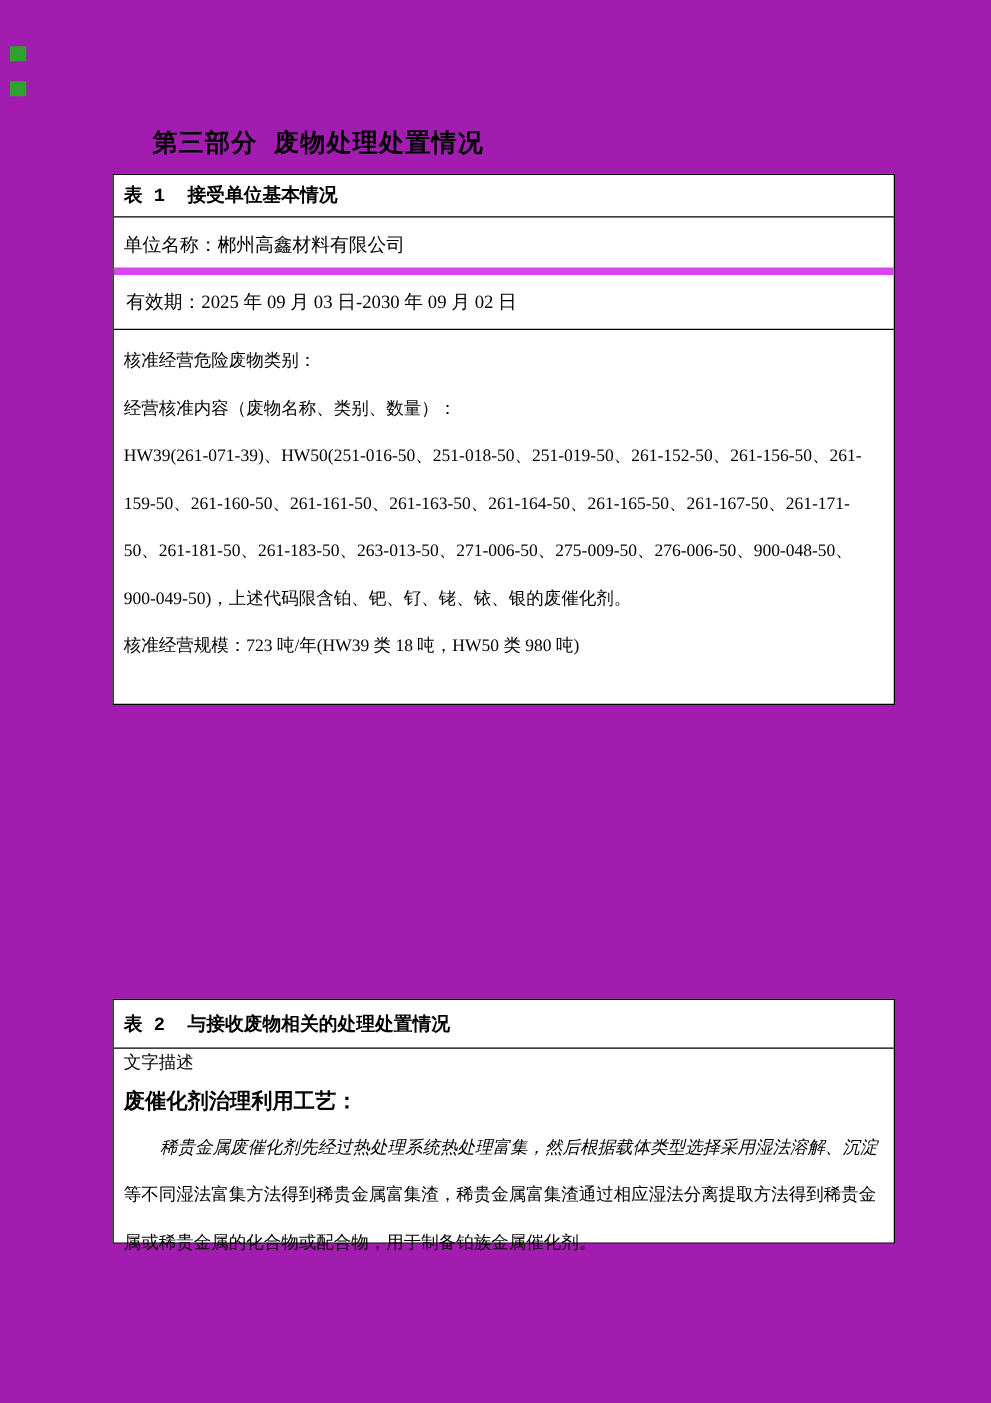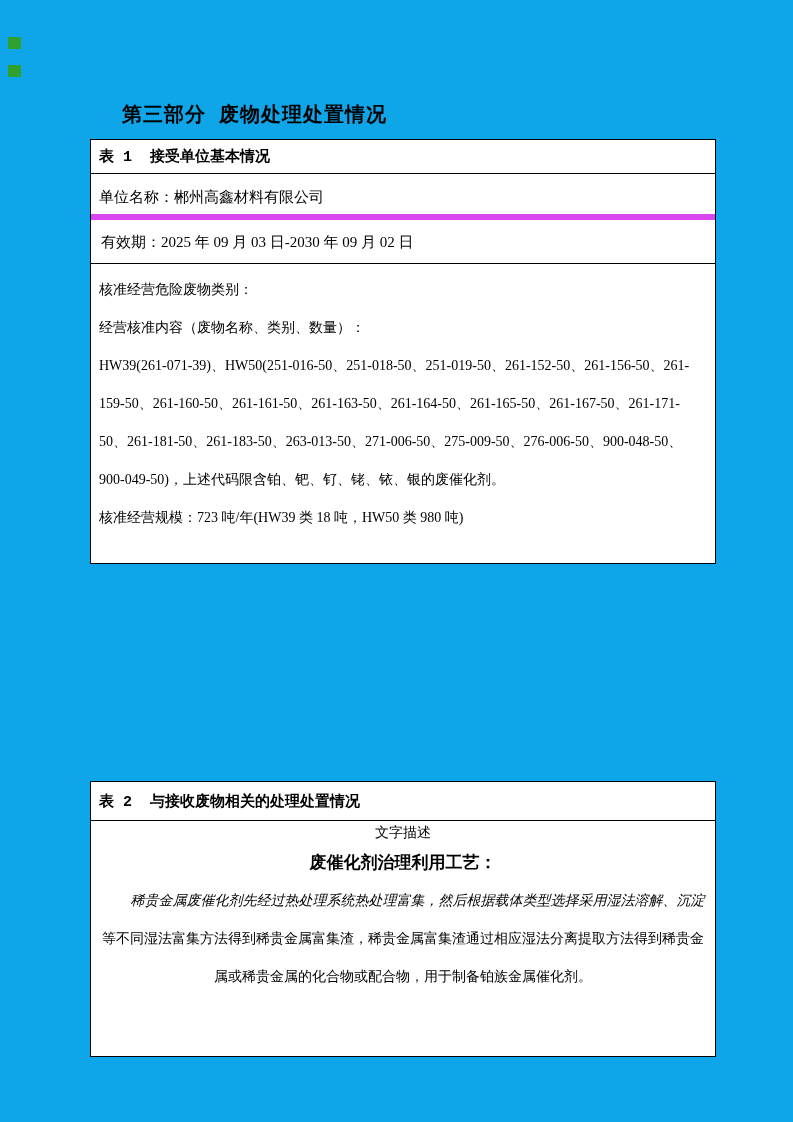--- a/index.html
+++ b/index.html
@@ -1,21 +1,21 @@
 <!DOCTYPE html>
 <html><head>
 <meta charset="utf-8">
 <style>
   * { margin: 0; padding: 0; box-sizing: border-box; }
   html, body { background: #ffffff; }
   .page {
     position: relative;
     width: 793px;
     height: 1122px;
-    background: #0ea5e9;
+    background: #a21caf;
     font-family: "Liberation Serif", "DejaVu Serif", serif;
     color: #000000;
     overflow: hidden;
   }
   .marker {
     position: absolute;
     left: 8px;
     width: 13px;
     height: 12px;
   }
@@ -32,21 +32,21 @@
     white-space: pre;
   }
   .tbl {
     position: absolute;
     left: 90px;
     width: 626px;
     border: 1px solid #000000;
     background: #ffffff;
   }
   .tbl-1 { top: 139px; height: 425px; }
-  .tbl-2 { top: 781px; height: 276px; }
+  .tbl-2 { top: 799px; height: 196px; }
   .th {
     font-family: Liberation Mono, monospace;
     font-weight: bold;
     font-size: 15px;
     padding-left: 8px;
     white-space: pre;
     border-bottom: 1px solid #000000;
     display: flex;
     align-items: center;
   }
@@ -81,21 +81,20 @@
   .t1-row4 {
     padding: 7px 8px 0 8px;
   }
   .line {
     font-size: 14px;
     line-height: 38px;
     white-space: nowrap;
   }
   .t2-body {
     padding: 0 8px;
-    text-align: center;
   }
   .t2-subtitle {
     font-size: 14px;
     line-height: 23px;
     white-space: nowrap;
   }
   .t2-heading {
     font-family: "Liberation Sans", "DejaVu Sans", sans-serif;
     font-weight: bold;
     font-size: 17px;

